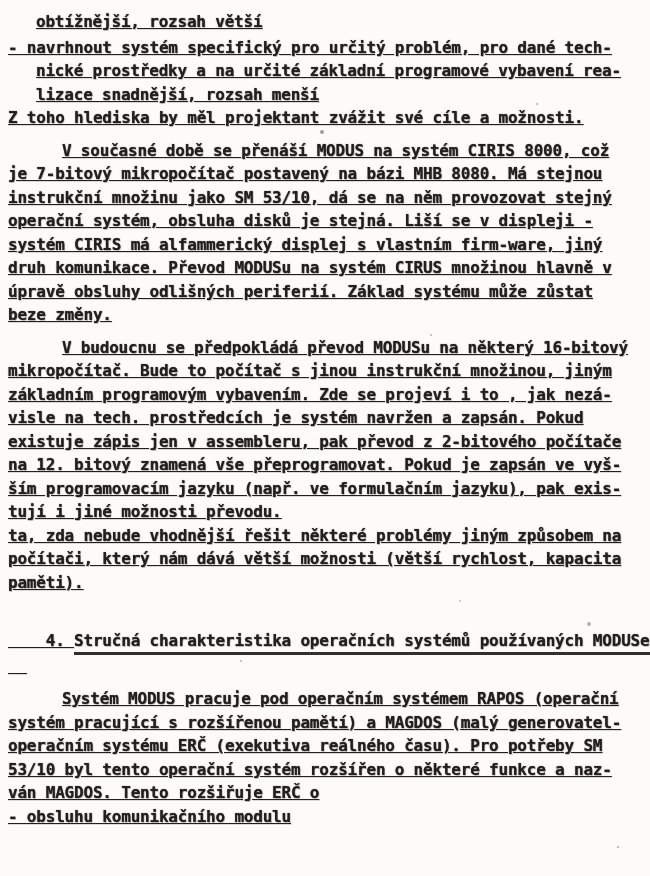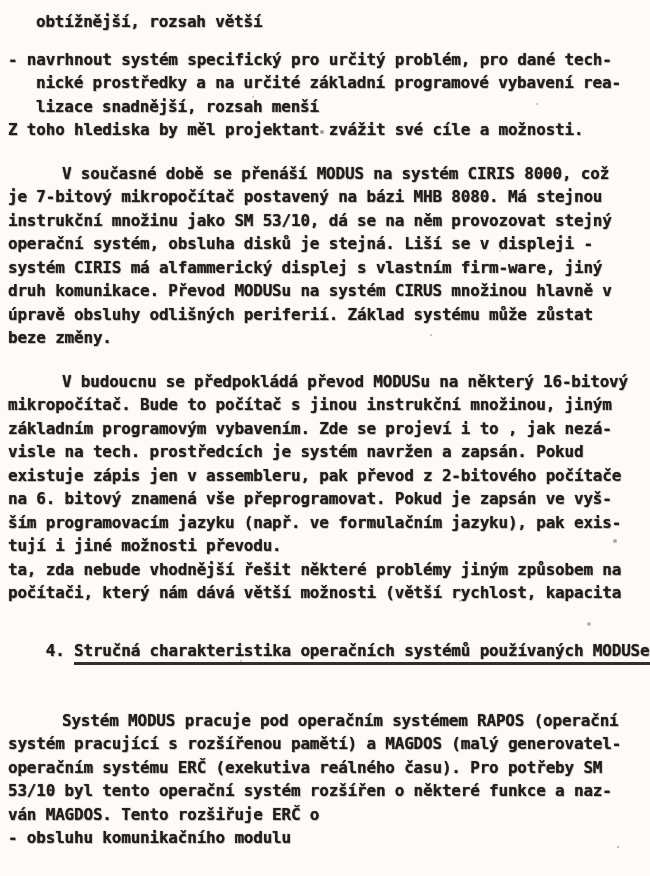--- a/index.html
+++ b/index.html
@@ -15,27 +15,28 @@
     line-height: 23.5px;
     color: #221f1c;
   }
   .doc {
     padding: 10px 4px 0 8px;
   }
   .line {
     white-space: pre;
     text-shadow: 0 0 1px rgba(32,28,24,0.85), 0.7px 0.7px 0 rgba(32,28,24,0.22);
     letter-spacing: -0.2px;
+    text-decoration: underline;
   }
   
   .cont { padding-left: 28px; }
   
-  .it   { margin-top: 14px; }
+  .it   { margin-top: 2px; }
   
-  .pf   { padding-left: 54px; margin-top: 20px; }
+  .pf   { padding-left: 54px; margin-top: 9px; }
   
   .heading { margin-top: 11px; }
   .heading .underlined {
     border-bottom: 3px solid rgba(34,30,26,0.92);
     padding-bottom: 2px;
     display: inline-block;
     line-height: 19px;
   }
   
   .specks {
@@ -77,26 +78,27 @@
   <div class="line">systém CIRIS má alfammerický displej s vlastním firm-ware, jiný</div>
   <div class="line">druh komunikace. Převod MODUSu na systém CIRUS množinou hlavně v</div>
   <div class="line">úpravě obsluhy odlišných periferií. Základ systému může zůstat</div>
   <div class="line">beze změny.</div>
 
   <div class="line pf">V budoucnu se předpokládá převod MODUSu na některý 16-bitový</div>
   <div class="line">mikropočítač. Bude to počítač s jinou instrukční množinou, jiným</div>
   <div class="line">základním programovým vybavením. Zde se projeví i to , jak nezá-</div>
   <div class="line">visle na tech. prostředcích je systém navržen a zapsán. Pokud</div>
   <div class="line">existuje zápis jen v assembleru, pak převod z 2-bitového počítače</div>
-  <div class="line">na 6. bitový znamená vše přeprogramovat. Pokud je zapsán ve vyš-</div>
+  <div class="line">na 12. bitový znamená vše přeprogramovat. Pokud je zapsán ve vyš-</div>
   <div class="line">ším programovacím jazyku (např. ve formulačním jazyku), pak exis-</div>
   <div class="line">tují i jiné možnosti převodu.</div>
 
   <div class="line">ta, zda nebude vhodnější řešit některé problémy jiným způsobem na</div>
   <div class="line">počítači, který nám dává větší možnosti (větší rychlost, kapacita</div>
+  <div class="line">paměti).</div>
 
   <div class="line heading">
     <span>4. </span><span class="underlined">Stručná charakteristika operačních systémů používaných MODUSem</span>
   </div>
 
   <div class="line pf">Systém MODUS pracuje pod operačním systémem RAPOS (operační</div>
   <div class="line">systém pracující s rozšířenou pamětí) a MAGDOS (malý generovatel-</div>
   <div class="line">operačním systému ERČ (exekutiva reálného času). Pro potřeby SM</div>
   <div class="line">53/10 byl tento operační systém rozšířen o některé funkce a naz-</div>
   <div class="line">ván MAGDOS. Tento rozšiřuje ERČ o</div>

